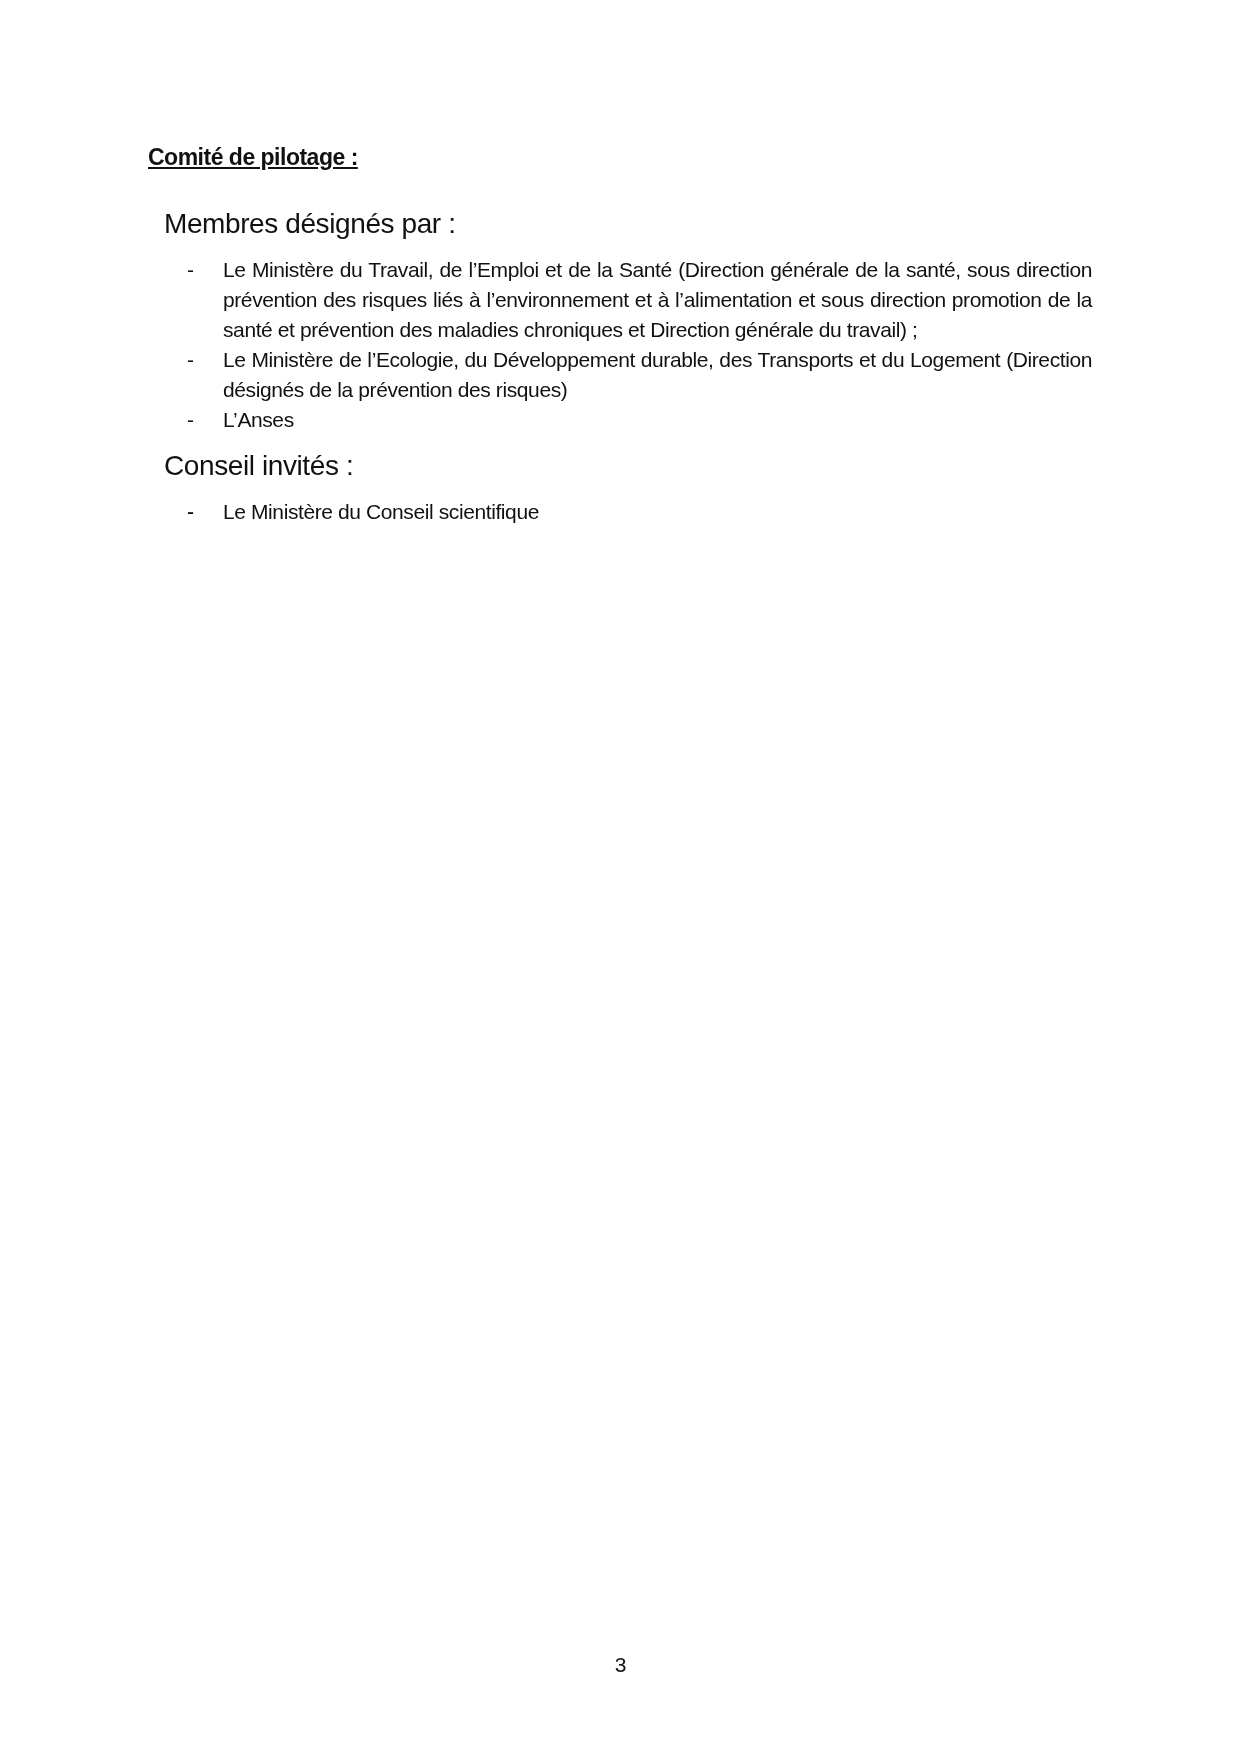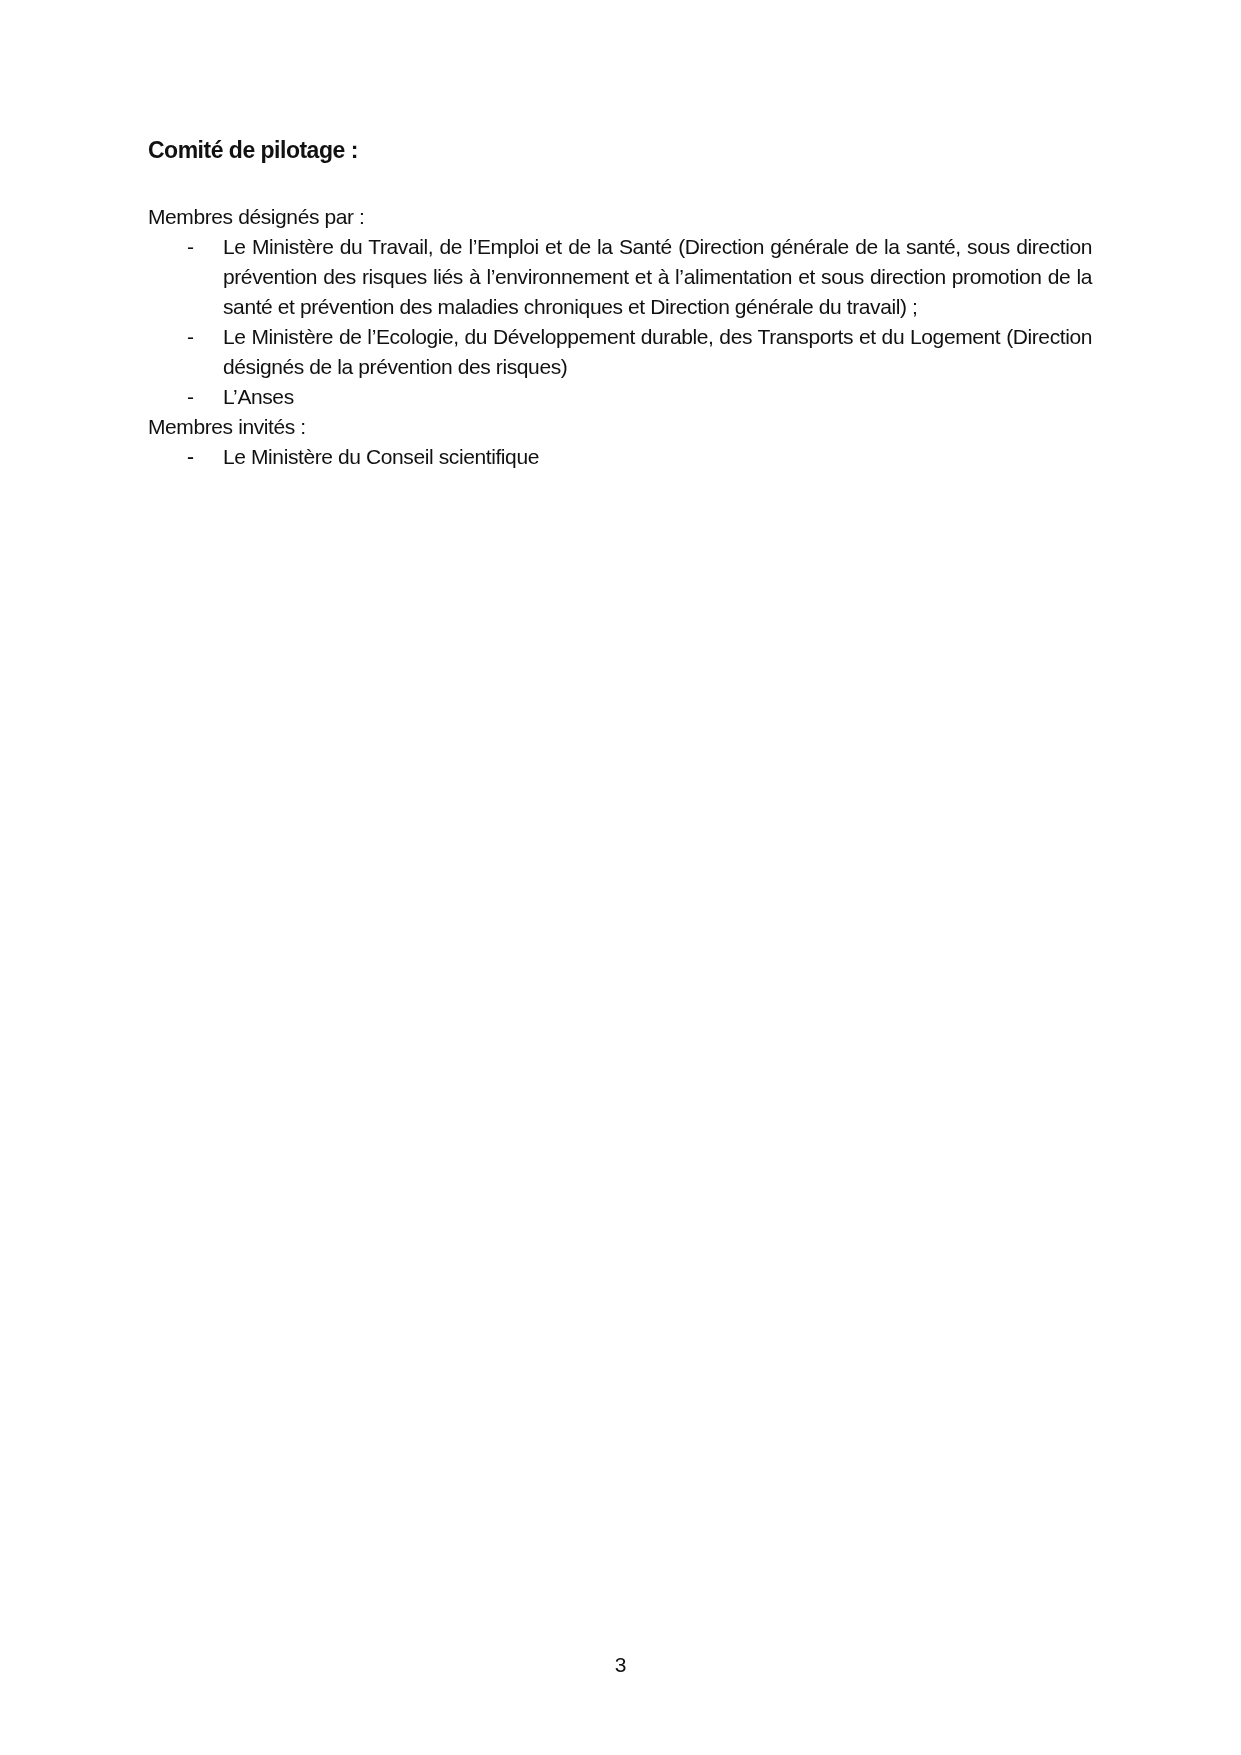--- a/index.html
+++ b/index.html
@@ -21,27 +21,28 @@
       position: absolute;
       left: 148px;
       top: 134px;
       width: 944px;
     }
     .heading {
       font-size: 23px;
       font-weight: bold;
       letter-spacing: -0.5px;
       line-height: 32px;
-      margin: 0 0 36px 0;
+      margin: 7px 0 36px 0;
+      text-decoration: underline;
     }
     .para {
-      font-size: 21px;
+      font-size: 28px;
       line-height: 30px;
       letter-spacing: -0.4px;
-      margin: 0;
+      margin: 16px;
     }
     .list {
       list-style: none;
       margin: 0;
       padding: 0;
     }
     .list-item {
       position: relative;
       padding-left: 75px;
       font-size: 21px;
@@ -80,21 +81,21 @@
       <li class="list-item">
         <span class="dash">-</span>
         <span>Le Ministère de l’Ecologie, du Développement durable, des Transports et du Logement (Direction désignés de la prévention des risques)</span>
       </li>
       <li class="list-item">
         <span class="dash">-</span>
         <span>L’Anses</span>
       </li>
     </ul>
 
-    <p class="para">Membres invités :</p>
+    <p class="para">Conseil invités :</p>
     <ul class="list">
       <li class="list-item">
         <span class="dash">-</span>
       </li>
       <li class="list-item">
         <span class="dash">-</span>
         <span>Le Ministère du Conseil scientifique</span>
       </li>
     </ul>
   </div>

